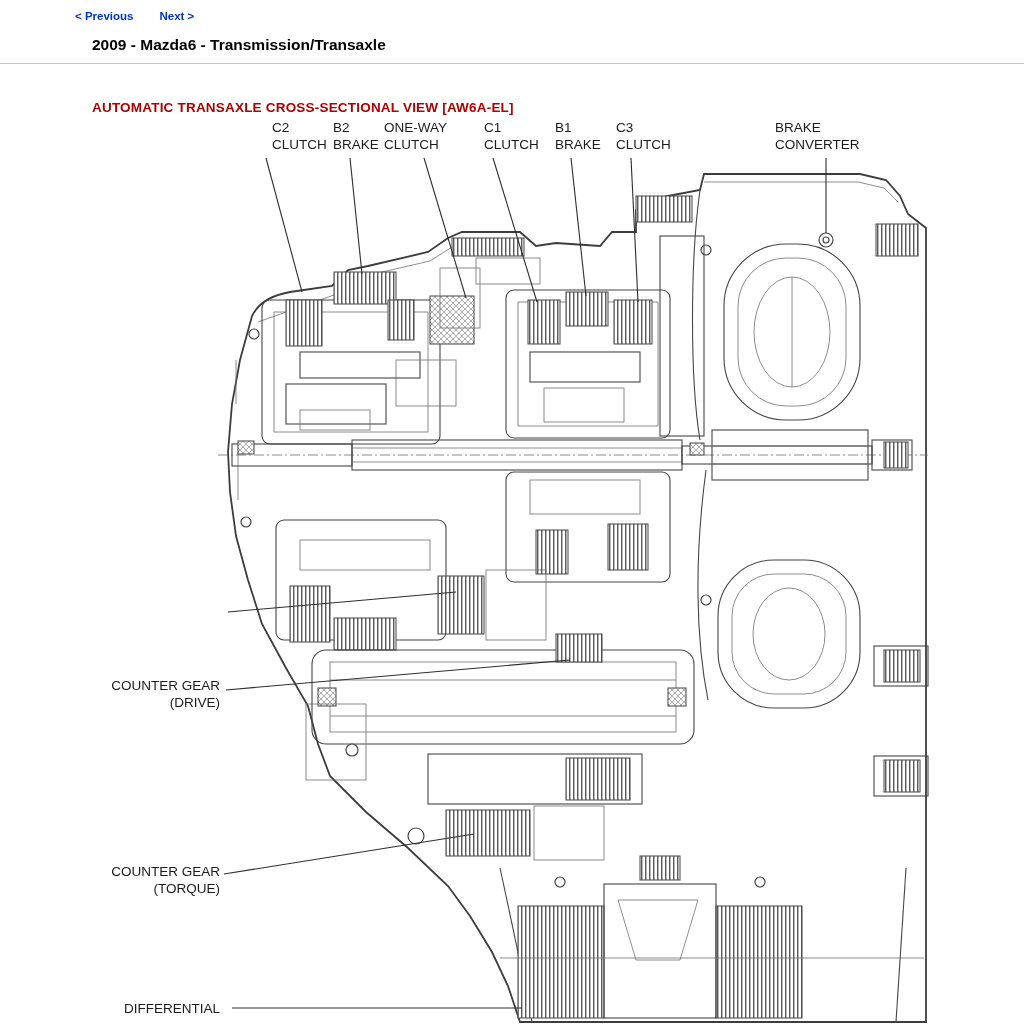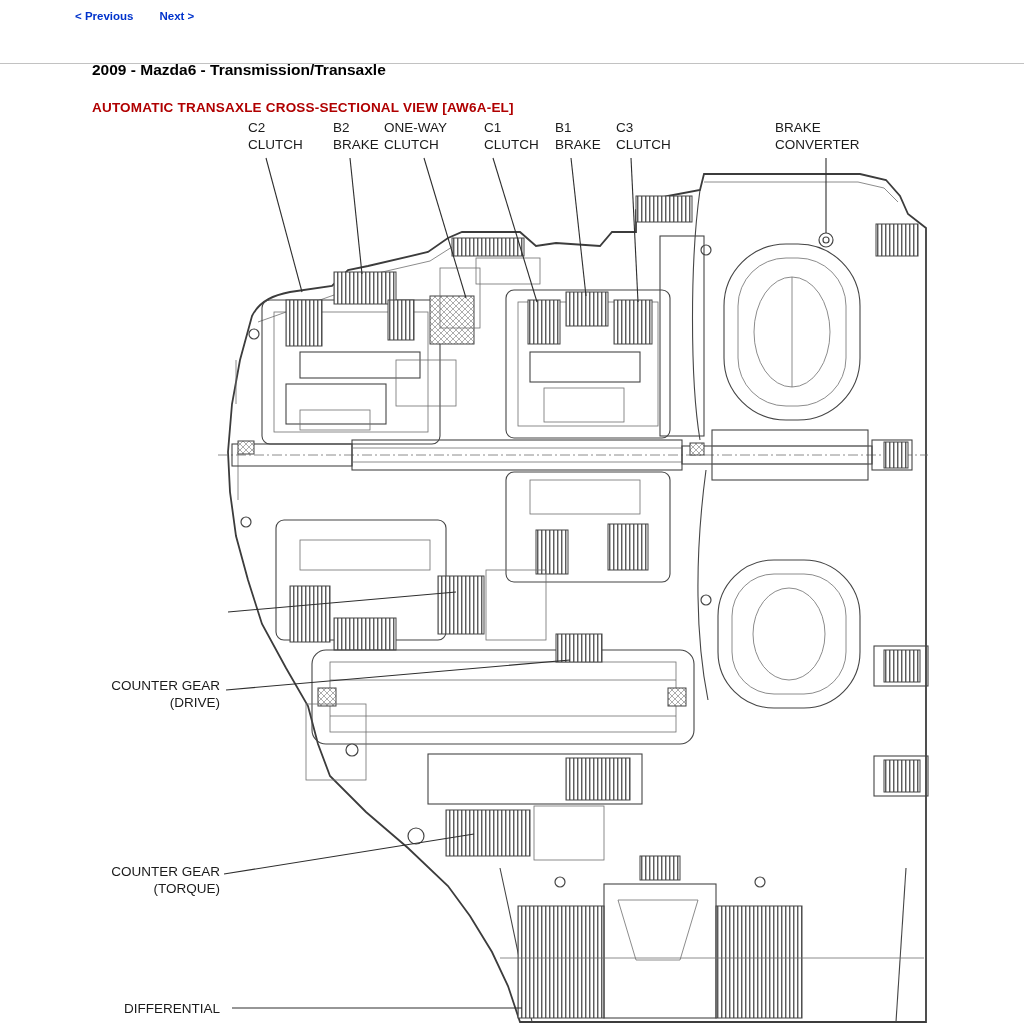--- a/index.html
+++ b/index.html
@@ -7,21 +7,21 @@
     --link-blue:#0033cc;
     --line-gray:#3c3c3c;
   }
   html,body{margin:0;padding:0;background:#ffffff;}
   #page{
     position:relative;width:1024px;height:1024px;overflow:hidden;
     font-family:"Liberation Sans", sans-serif;color:#1b1b1b;background:#fff;
   }
   .nav{position:absolute;left:75px;top:10px;font-size:11.5px;font-weight:bold;}
   .nav a{color:var(--link-blue);text-decoration:none;margin-right:26px;cursor:pointer;}
-  .title{position:absolute;left:92px;top:36px;font-size:15.5px;font-weight:bold;color:#000;margin-top:25px;}
+  .title{position:absolute;left:92px;top:36px;font-size:15.5px;font-weight:bold;color:#000;}
   .divider{position:absolute;left:0;top:63px;width:1024px;height:1px;background:#c2c2c2;}
   .section-heading{
     position:absolute;left:92px;top:100px;font-size:13.5px;font-weight:bold;
     color:var(--heading-red);letter-spacing:.2px;
   }
   .lbl{position:absolute;font-size:13.5px;line-height:17px;color:#1b1b1b;white-space:nowrap;}
   .lbl span{display:block;}
   .lbl.right{text-align:right;}
   svg{position:absolute;left:0;top:0;}
   .ln  {fill:none;stroke:#454545;stroke-width:1.1;}
@@ -190,21 +190,21 @@
       <line class="leader" x1="571" y1="158" x2="586" y2="296"></line>
       <line class="leader" x1="631" y1="158" x2="638" y2="302"></line>
       <line class="leader" x1="826" y1="158" x2="826" y2="233"></line>
       <line class="leader" x1="228" y1="612" x2="456" y2="592"></line>
       <line class="leader" x1="226" y1="690" x2="570" y2="660"></line>
       <line class="leader" x1="224" y1="874" x2="474" y2="834"></line>
       <line class="leader" x1="232" y1="1008" x2="522" y2="1008"></line>
     </g>
   </svg>
 
-  <div class="lbl" style="left:248px;top:119px">
+  <div class="lbl" style="left:272px;top:119px">
     <span>C2</span>
     <span>CLUTCH</span>
   </div>
   <div class="lbl" style="left:333px;top:119px">
     <span>B2</span>
     <span>BRAKE</span>
   </div>
   <div class="lbl" style="left:384px;top:119px">
     <span>ONE-WAY</span>
     <span>CLUTCH</span>

